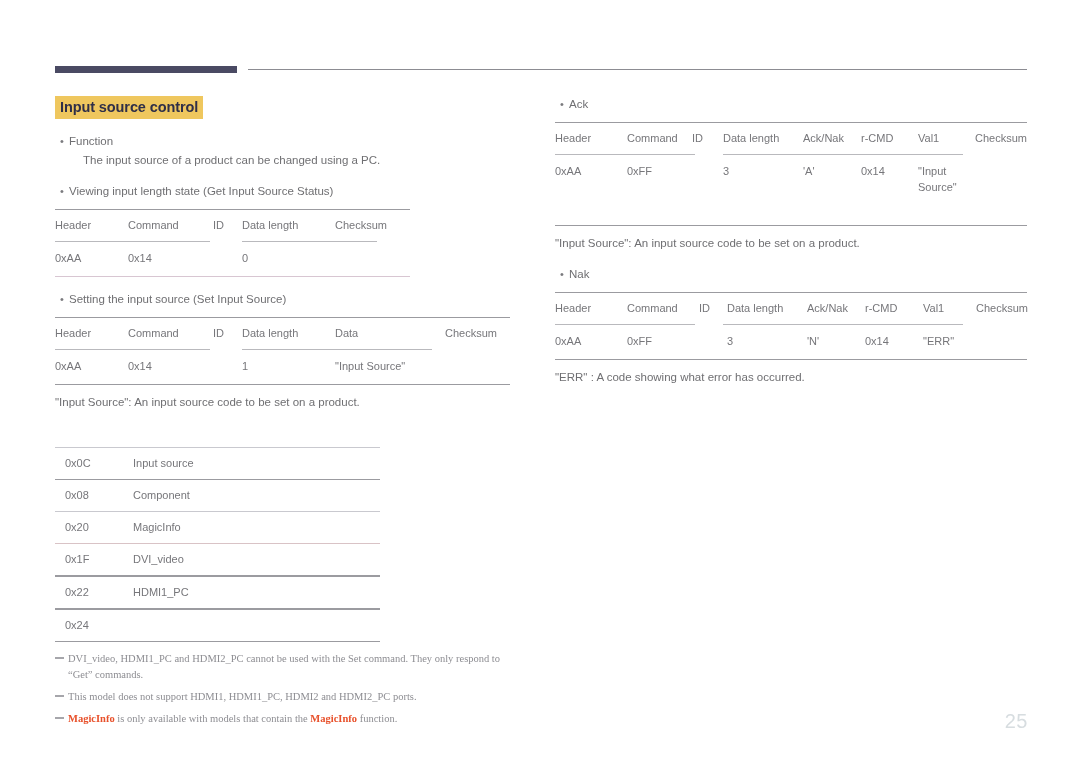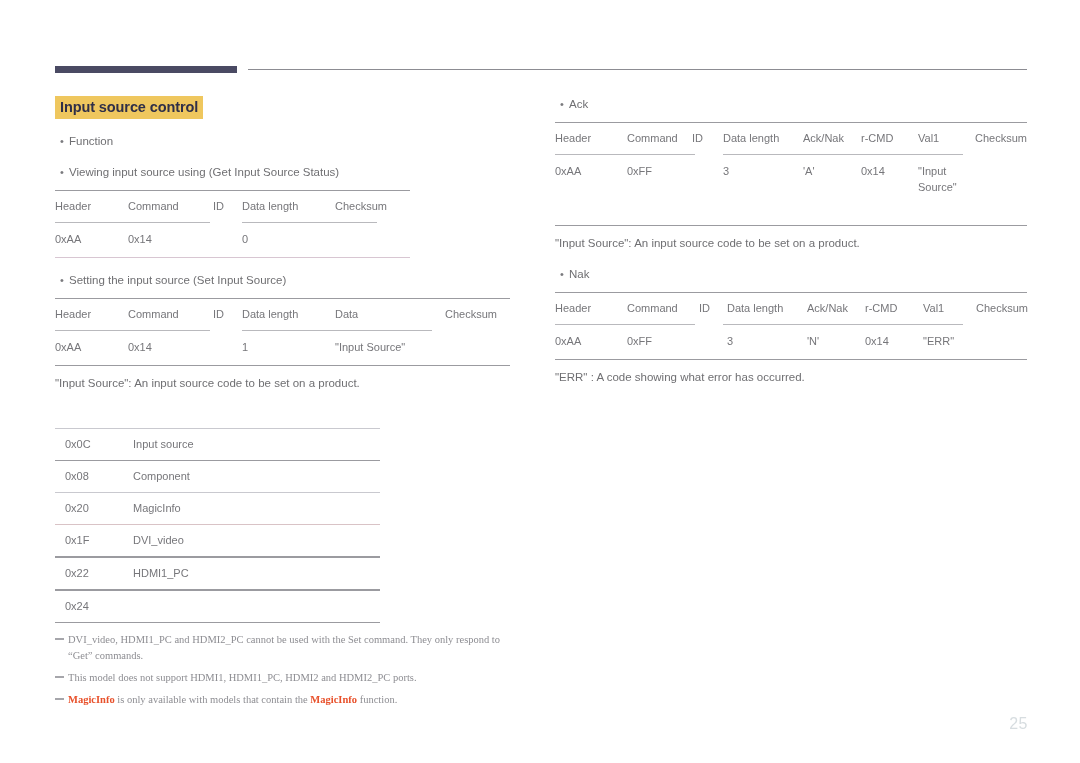--- a/index.html
+++ b/index.html
@@ -182,21 +182,21 @@
     background: #a6a6ab;
   }
   .fn-text { flex: 1 1 auto; }
   .magic { color: #e8502a; font-weight: bold; }
 
   
   .page-number {
     position: absolute;
     right: 52px;
     bottom: 30px;
-    font-size: 16px;
+    font-size: 20px;
     color: #d7dde0;
     letter-spacing: 0.5px;
   }
 </style>
 </head>
 <body>
 
 <div class="header-rules">
   <div class="header-bar-dark"></div>
   <div class="header-bar-line"></div>
@@ -204,25 +204,26 @@
 
 <div class="col-left">
 
   <div class="section-title">Input source control</div>
 
   
   <div class="bullet-row">
     <span class="bullet-dot">•</span>
     <span class="bullet-text">Function</span>
   </div>
+  <div class="bullet-sub">The input source of a product can be changed using a PC.</div>
 
   
   <div class="bullet-row">
     <span class="bullet-dot">•</span>
-    <span class="bullet-text">Viewing input source using (Get Input Source Status)</span>
+    <span class="bullet-text">Viewing input length state (Get Input Source Status)</span>
   </div>
 
   
   <div class="spec-table" style="width:355px;">
     <div class="rule-top"></div>
     <div class="spec-row head">
       <span class="spec-cell" style="width:73px;flex:0 0 73px;">Header</span>
       <span class="spec-cell" style="width:85px;flex:0 0 85px;">Command</span>
       <span class="spec-cell" style="width:29px;flex:0 0 29px;">ID</span>
       <span class="spec-cell" style="width:93px;flex:0 0 93px;">Data length</span>

